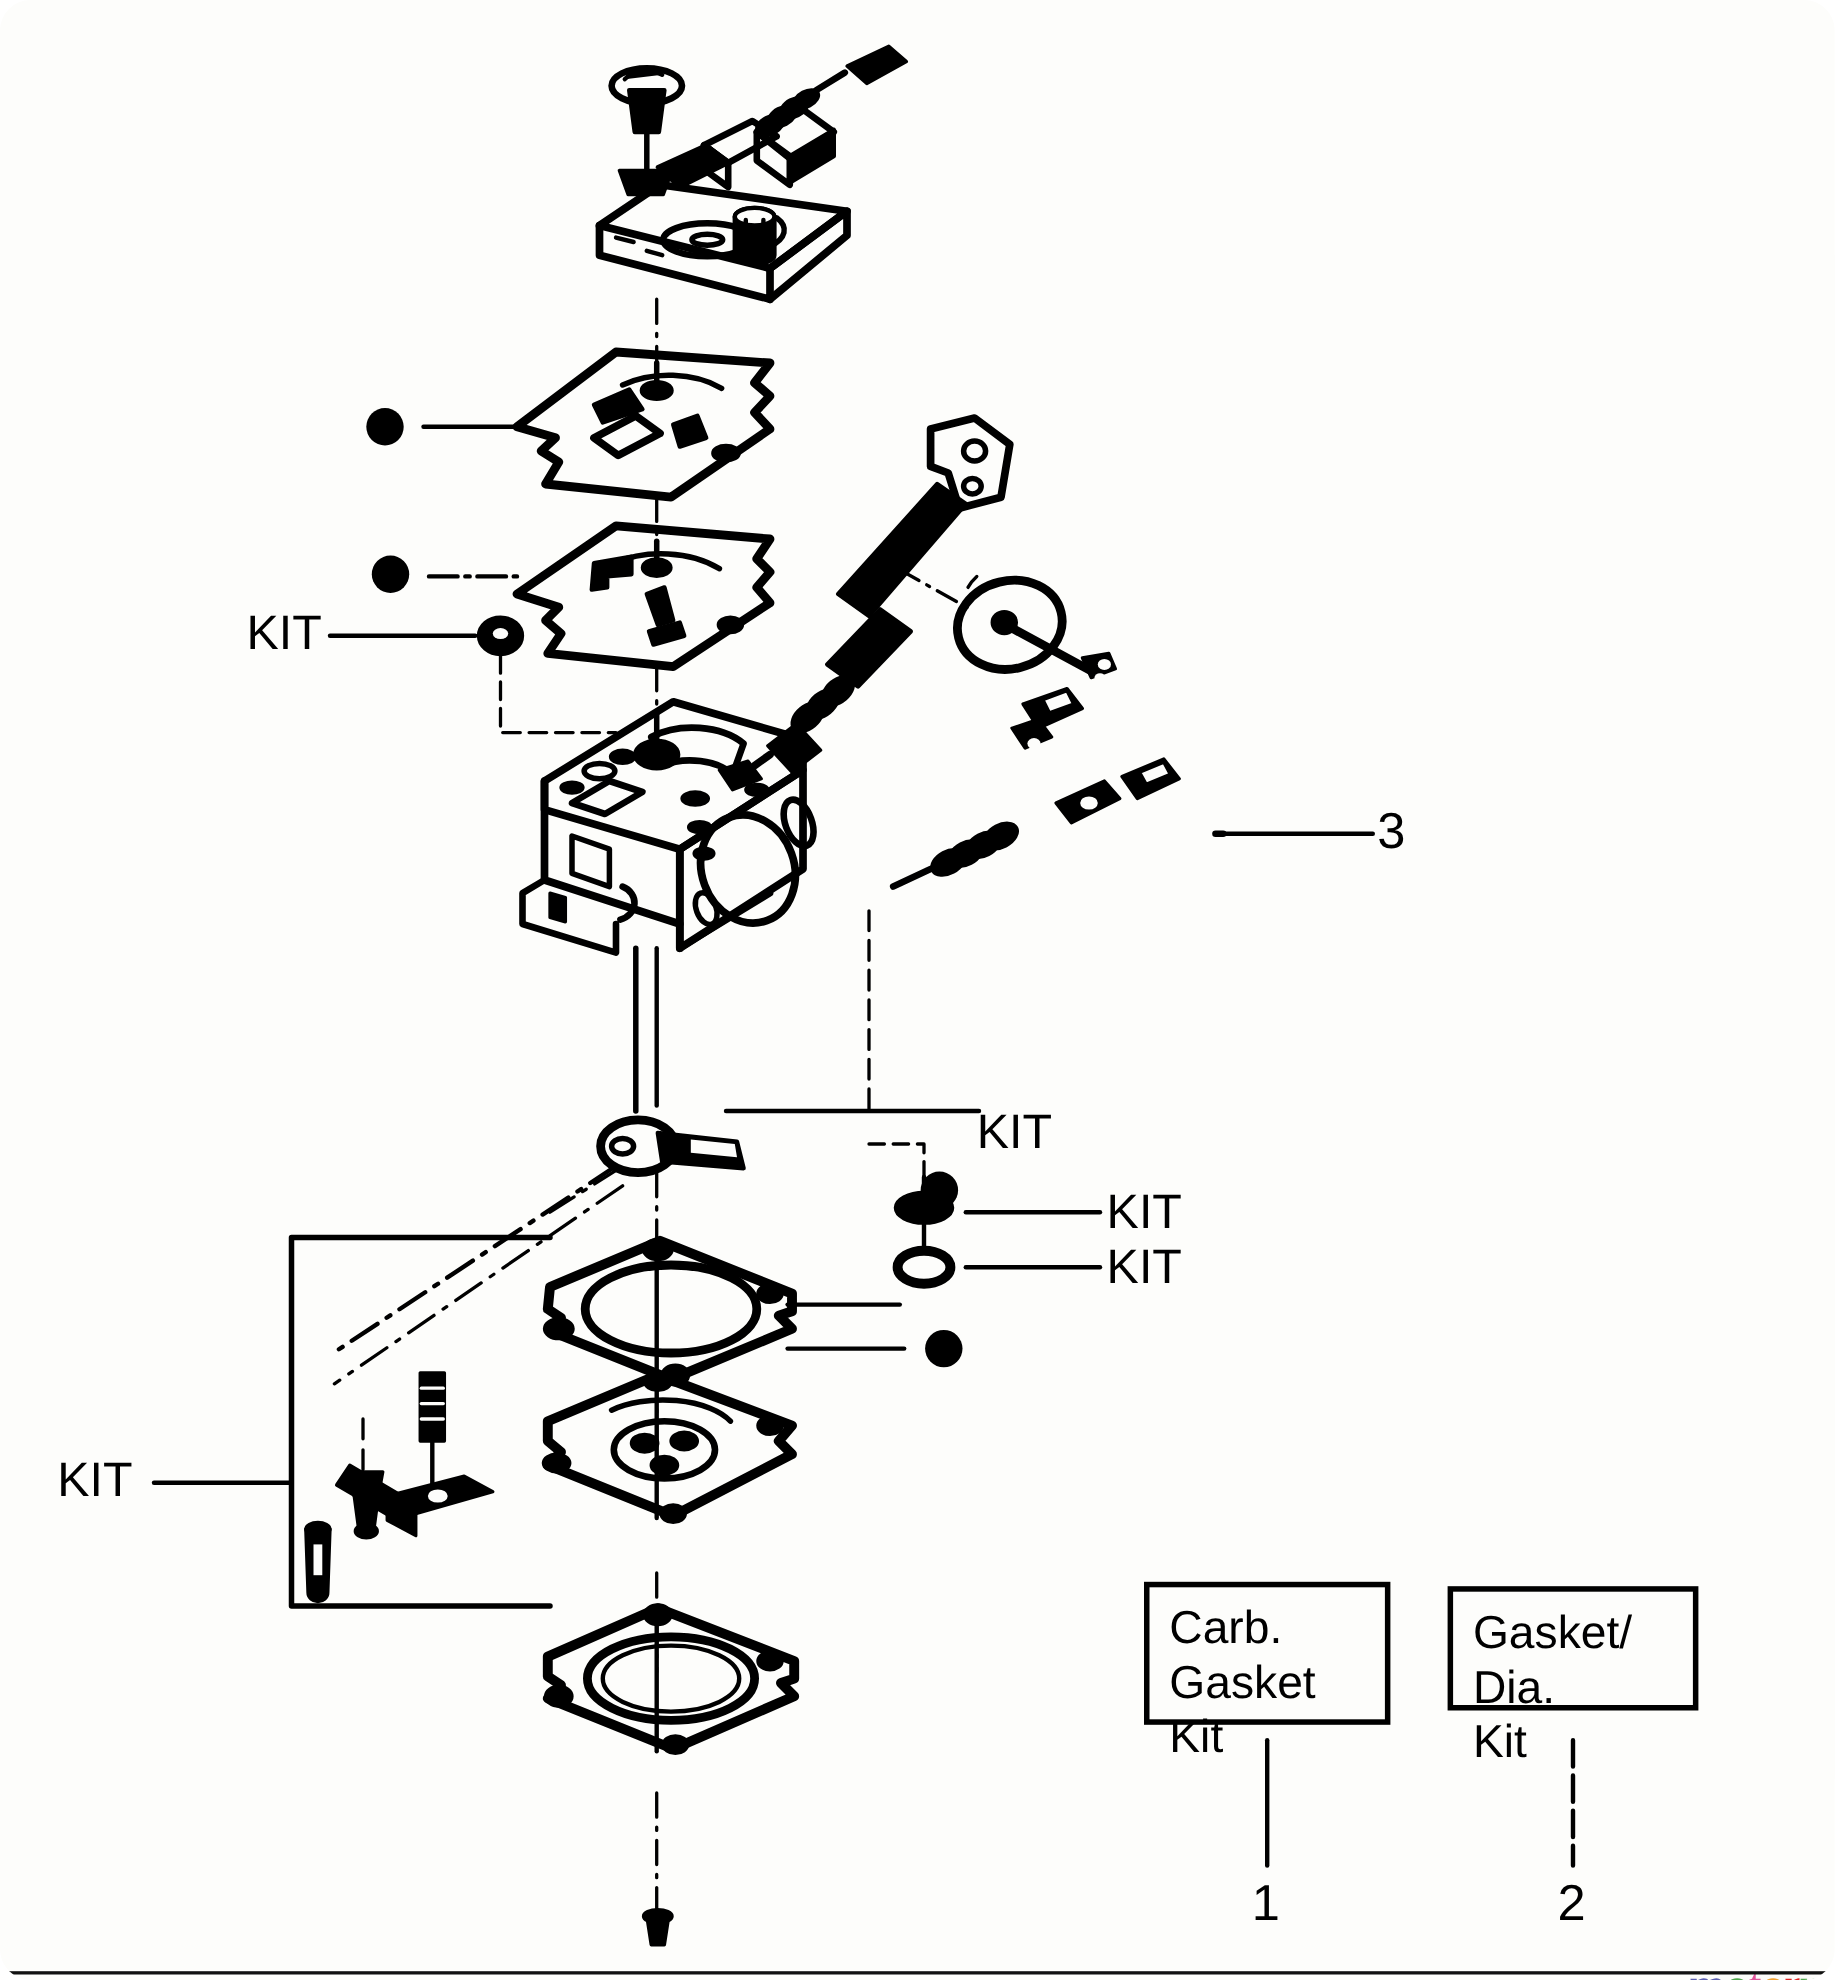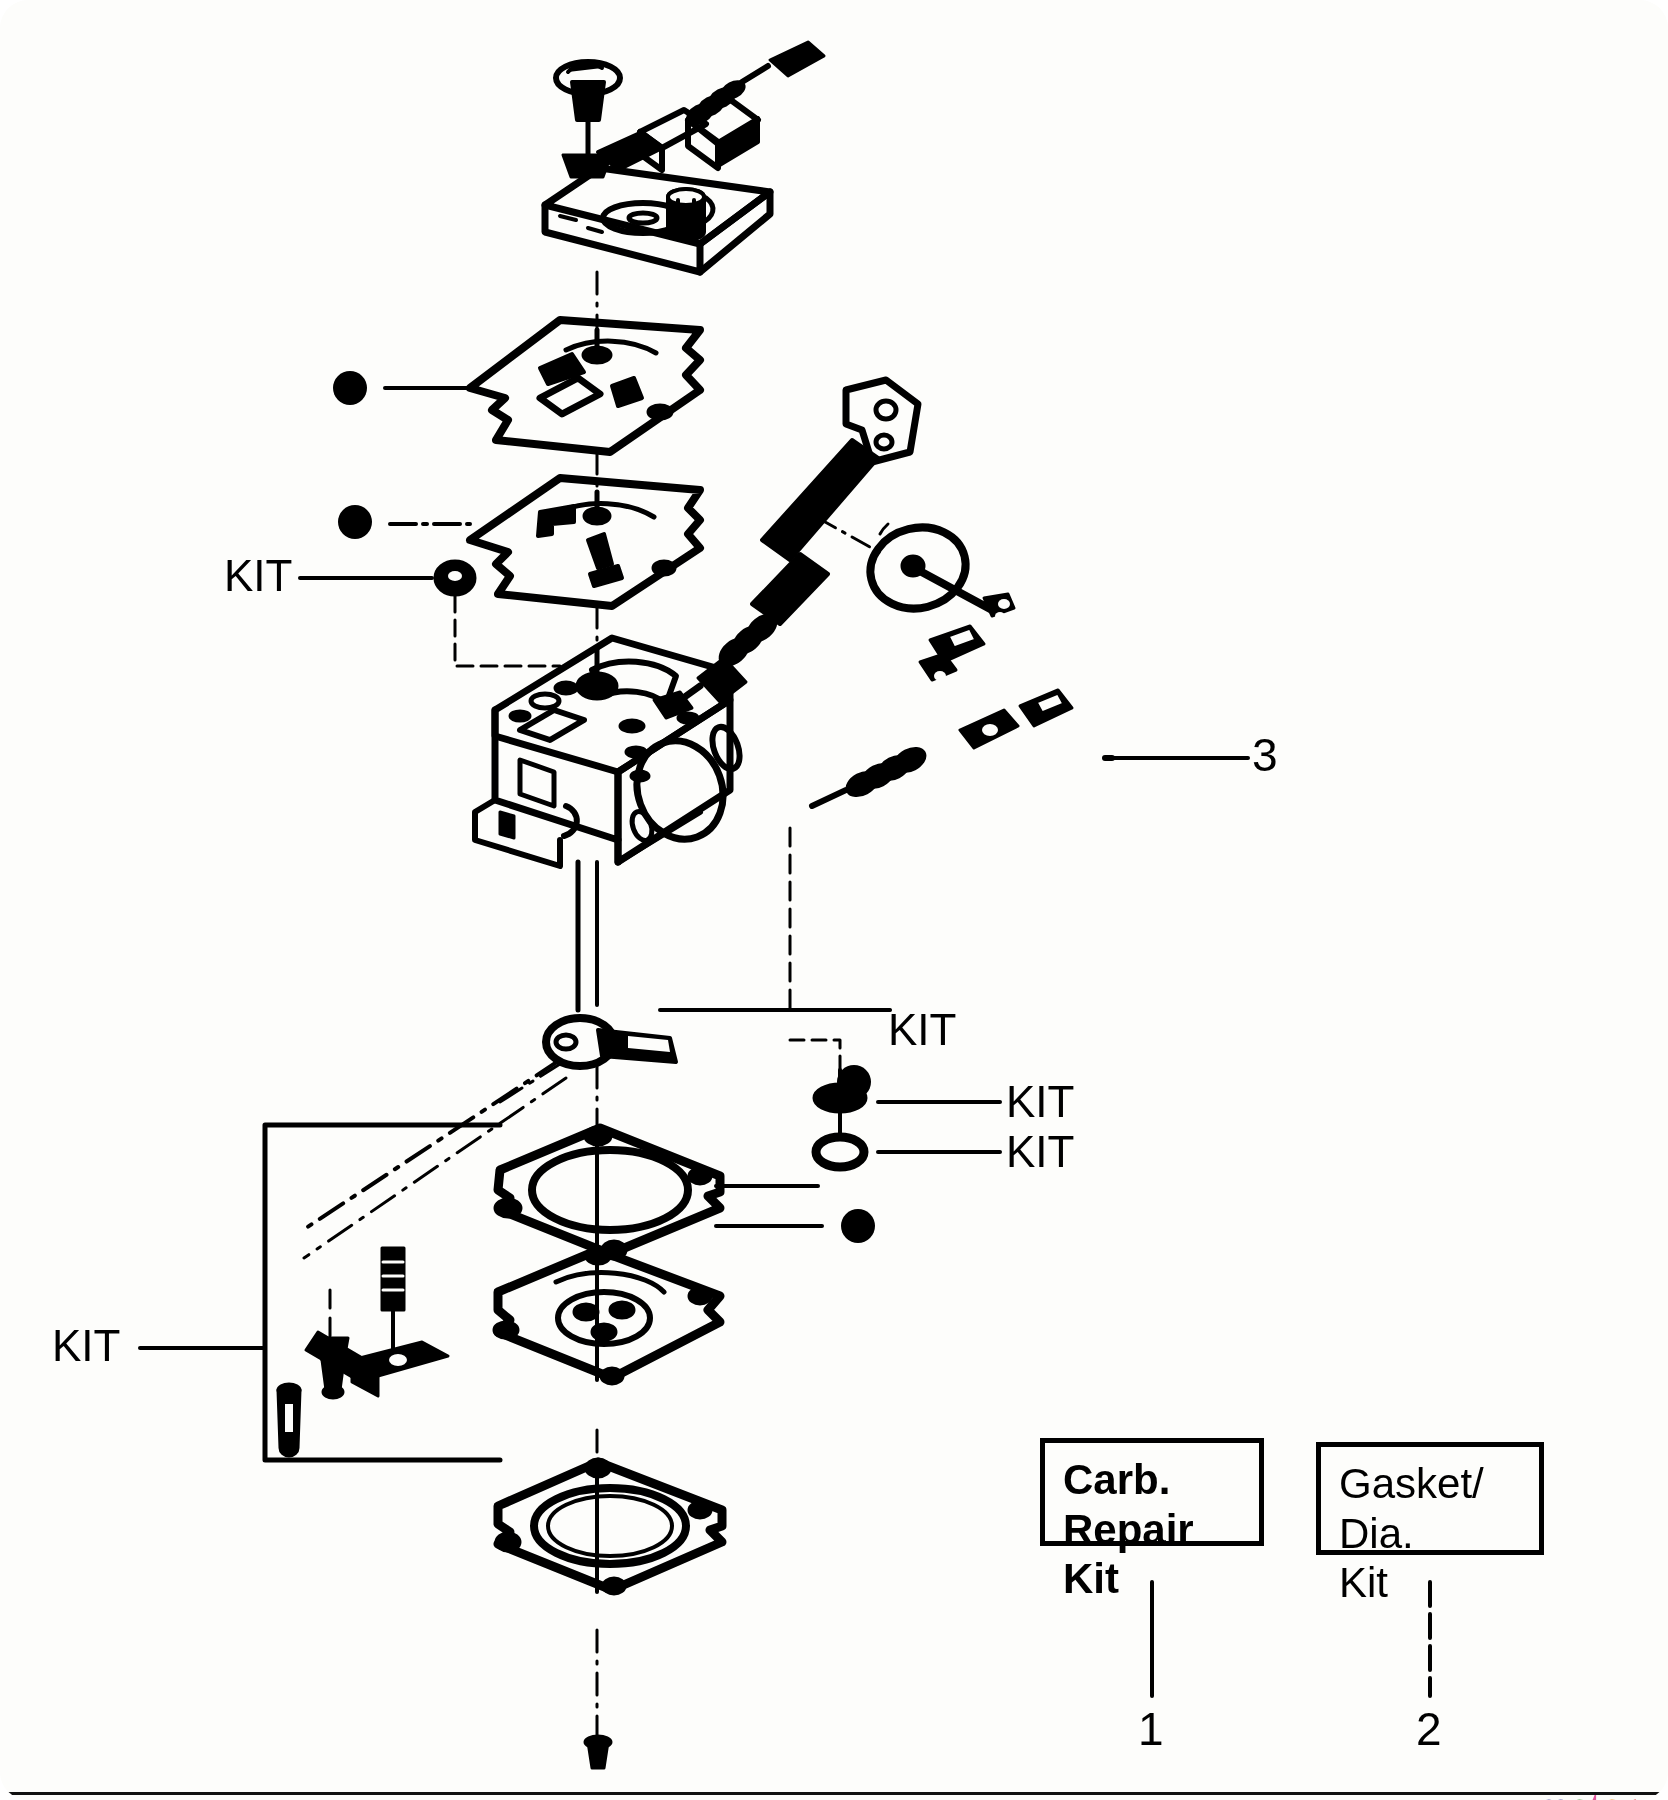--- a/index.html
+++ b/index.html
@@ -414,23 +414,23 @@
   <div class="lbl kit-label" style="left:888px; top:1008px;">KIT</div>
 
   <div class="lbl kit-label" style="left:1006px; top:1080px;">KIT</div>
 
   <div class="lbl kit-label" style="left:1006px; top:1130px;">KIT</div>
 
   <div class="lbl kit-label" style="left:52px; top:1324px;">KIT</div>
 
   <div class="lbl num-label" style="left:1252px; top:732px;">3</div>
 
-  <div class="kitbox" style="left:1040px; top:1438px; width:224px; height:108px;font-weight:bold;">
+  <div class="kitbox" style="left:1040px; top:1438px; width:224px; height:130px;">
     <span>Carb.</span>
-    <span>Repair</span>
+    <span>Gasket</span>
     <span>Kit</span>
   </div>
 
   <div class="kitbox" style="left:1316px; top:1442px; width:228px; height:113px;">
     <span>Gasket/</span>
     <span>Dia.</span>
     <span>Kit</span>
   </div>
 
   <div class="lbl num-label" style="left:1138px; top:1706px;">1</div>

